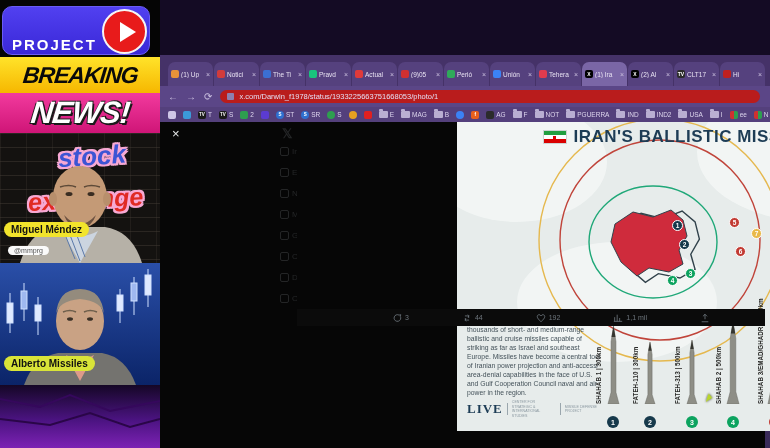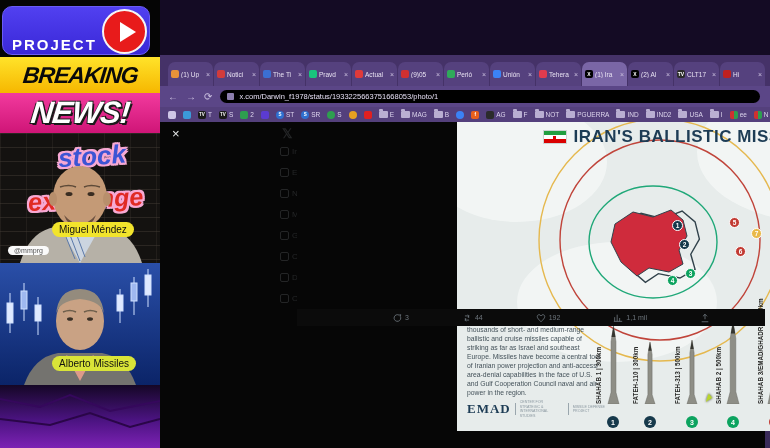--- a/index.html
+++ b/index.html
@@ -28,22 +28,22 @@
   .cam { position:absolute; left:0; width:160px; overflow:hidden; }
   #cam-miguel { top:133px; height:130px; background:#141210;
     background-image:repeating-linear-gradient(180deg, rgba(70,62,55,.45) 0 1px, transparent 1px 14px),
                      repeating-linear-gradient(90deg, rgba(70,62,55,.28) 0 1px, transparent 1px 26px); }
   .graffiti { position:absolute; font-weight:bold; font-style:italic;
     text-shadow:-2px 0 #f7a9d4, 2px 0 #f7a9d4, 0 -2px #f7a9d4, 0 2px #f7a9d4, -2px -2px #f7a9d4, 2px 2px #f7a9d4, -2px 2px #f7a9d4, 2px -2px #f7a9d4; }
   #word-stock { left:58px; top:8px; font-size:26px; color:#3d55d4; transform:rotate(-4deg); }
   #word-exchange { left:28px; top:52px; font-size:25px; color:#e02a24; transform:rotate(-3deg); }
   #cam-alberto { top:263px; height:122px; background:linear-gradient(180deg,#2a4fa8,#0b2468); }
   .person-svg { position:absolute; left:0; bottom:0; }
-  .name-tag { position:absolute; left:4px; background:#f2e42c; color:#111; font-size:10px; font-weight:normal;
-    padding:2px 7px; border-radius:9px; white-space:nowrap;margin-left:48px; }
+  .name-tag { position:absolute; left:4px; background:#f2e42c; color:#111; font-size:10px; font-weight:bold;
+    padding:2px 7px; border-radius:9px; white-space:nowrap; }
   #tag-miguel { bottom:26px; }
   #handle-pill { position:absolute; left:8px; bottom:8px; background:#fafafa; color:#555; font-size:7px;
     padding:1px 6px; border-radius:7px; }
   #tag-alberto { bottom:14px; background:#d9e438; }
   #purple-bottom { position:absolute; left:0; top:385px; width:160px; height:63px;
     background:linear-gradient(180deg,#150726,#4a1380 55%,#7c22b4); }
 
   
   #browser { position:absolute; left:160px; top:0; width:610px; height:448px; }
   #browser-top-gap { position:absolute; left:0; top:0; width:610px; height:55px; background:#140b24; }
@@ -52,21 +52,21 @@
   .tab { position:relative; width:45px; height:24px; margin-right:1px; background:#55417e;
     border-radius:7px 7px 0 0; display:flex; align-items:center; padding:0 3px; overflow:hidden; flex:none; }
   .tab.active { background:#7a66a6; }
   .tab .fav { width:8px; height:8px; border-radius:2px; flex:none; margin-right:2px;
     font-size:5px; color:#fff; font-weight:bold; display:flex; align-items:center; justify-content:center; }
   .tab .t-title { font-size:6.5px; color:#e8e2f2; white-space:nowrap; overflow:hidden; flex:1; }
   .tab .t-close { font-size:7px; color:#c9bfdd; margin-left:1px; flex:none; }
   #nav-bar { position:absolute; left:0; top:86px; width:610px; height:21px; background:#5b4687;
     display:flex; align-items:center; padding-left:8px; }
   .nav-ico { color:#cdc2e2; font-size:10px; margin-right:8px; }
-  #url-pill { height:13px; width:540px; background:#000000; border-radius:7px;
+  #url-pill { height:13px; width:540px; background:#b91c1c; border-radius:7px;
     display:flex; align-items:center; padding:0 7px; }
   #url-site-icon { width:7px; height:7px; background:#8d7fae; border-radius:1px; margin-right:5px; flex:none; }
   #url-text { font-size:7.5px; color:#e4ddf2; white-space:nowrap; overflow:hidden; }
   #bookmarks-bar { position:absolute; left:0; top:107px; width:610px; height:15px; background:#54407c;
     display:flex; align-items:center; padding-left:8px; overflow:hidden; }
   .bm { display:flex; align-items:center; margin-right:7px; flex:none; }
   .bm .bm-ico { width:8px; height:8px; border-radius:2px; font-size:4.5px; color:#fff; font-weight:bold;
     display:flex; align-items:center; justify-content:center; }
   .bm .bm-label { font-size:6.5px; color:#ded6ee; margin-left:2px; white-space:nowrap; }
   .folder-ico { width:9px; height:7px; position:relative; background:#b9aed2; border-radius:1px; }
@@ -425,21 +425,21 @@
         <div id="iran-flag">
           <div class="fs1"></div>
             <div class="fs2"></div>
             <div class="fs3"></div>
             <div class="femblem"></div>
         </div>
         <span id="ig-title">IRAN'S BALLISTIC MISSILES</span>
       </div>
       <div id="ig-desc">Iran possesses the largest and most diverse missile arsenal in the Middle East, with thousands of short- and medium-range ballistic and cruise missiles capable of striking as far as Israel and southeast Europe. Missiles have become a central tool of Iranian power projection and anti-access/ area-denial capabilities in the face of U.S. and Gulf Cooperation Council naval and air power in the region.</div>
       <div id="csis-row">
-        <span id="csis-logo">EMAD</span>
+        <span id="csis-logo">LIVE</span>
         <span class="csis-div"></span>
         <span class="csis-sub">CENTER FOR STRATEGIC &amp; INTERNATIONAL STUDIES</span>
         <span class="csis-div"></span>
         <span class="csis-sub">MISSILE DEFENSE PROJECT</span>
       </div>
 
       <div id="missile-row">
           <div class="missile-wrap" style="left: 145.5px; top: 204px;"><svg width="21" height="78">
               <path d="M10.5 0 L12.95 15.600000000000001 L12.95 66.3 L16 78 L5 78 L8.05 66.3 L8.05 15.600000000000001 Z" fill="#8e8e86" stroke="#6d6d66" stroke-width=".5"></path>
               <path d="M10.5 0 L12.46 10.920000000000002 L8.54 10.920000000000002 Z" fill="#35352f"></path>

